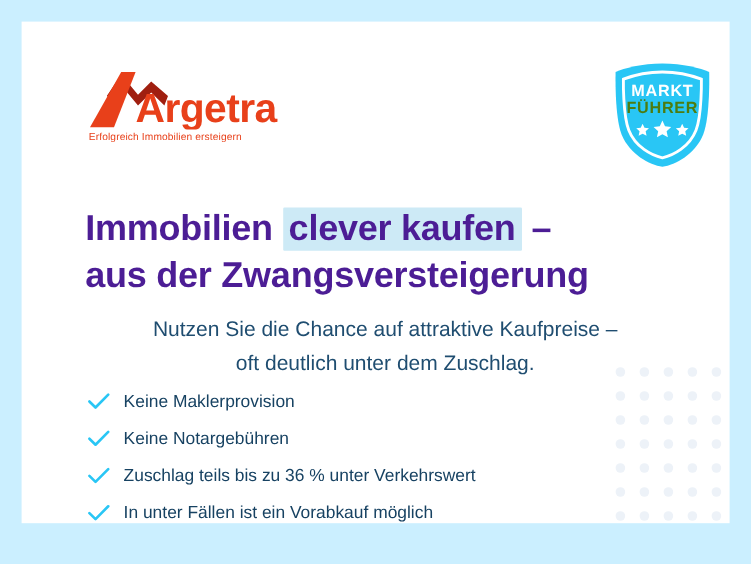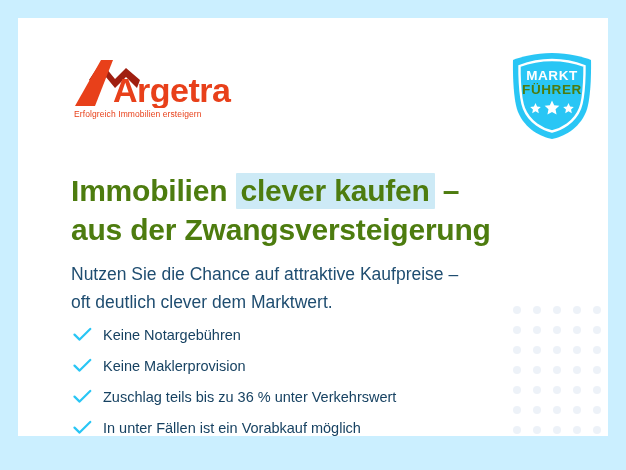--- a/index.html
+++ b/index.html
@@ -120,21 +120,21 @@
   }
 
   
   #headline {
     position: absolute;
     left: 53px;
     top: 134px;
     width: 480px;
     font-size: 30px;
     font-weight: bold;
-    color: #4d7c0f;
+    color: #4c1d95;
     line-height: 1.29;
     letter-spacing: -0.2px;
   }
   #headline .hl-line {
     display: block;
     white-space: nowrap;
   }
   .hl-mark {
     background: #CDEAF6;
     padding: 1px 5px 2px 5px;
@@ -147,20 +147,21 @@
     left: 53px;
     top: 224px;
     width: 500px;
     font-size: 17.5px;
     color: #1F4D70;
     line-height: 1.62;
   }
   #subheadline .sub-line {
     display: block;
     white-space: nowrap;
+    text-align: center;
   }
 
   
   #bullets {
     position: absolute;
     left: 55px;
     top: 301px;
     width: 450px;
   }
   .bullet-row {
@@ -288,46 +289,46 @@
       </div>
     </div>
 
     <h1 id="headline">
       <span class="hl-line"><span>Immobilien </span><span class="hl-mark">clever kaufen</span><span> –</span></span>
       <span class="hl-line">aus der Zwangsversteigerung</span>
     </h1>
 
     <p id="subheadline">
       <span class="sub-line">Nutzen Sie die Chance auf attraktive Kaufpreise –</span>
-      <span class="sub-line">oft deutlich clever dem Marktwert.</span>
+      <span class="sub-line">oft deutlich unter dem Zuschlag.</span>
     </p>
 
     <ul id="bullets" style="list-style:none;margin:0;padding:0;">
+        <li class="bullet-row">
+          <span class="bullet-check">
+            <svg width="19" height="15" viewBox="0 0 19 15" xmlns="http://www.w3.org/2000/svg">
+              <path d="M1.5 7.6 L6.6 12.6 L17.2 1.9" fill="none" stroke="#29C6F5" stroke-width="2.2" stroke-linecap="round" stroke-linejoin="round"></path>
+            </svg>
+          </span>
+          <span class="bullet-label">Keine Maklerprovision</span>
+        </li>
         <li class="bullet-row">
           <span class="bullet-check">
             <svg width="19" height="15" viewBox="0 0 19 15" xmlns="http://www.w3.org/2000/svg">
               <path d="M1.5 7.6 L6.6 12.6 L17.2 1.9" fill="none" stroke="#29C6F5" stroke-width="2.2" stroke-linecap="round" stroke-linejoin="round"></path>
             </svg>
           </span>
           <span class="bullet-label">Keine Notargebühren</span>
         </li>
         <li class="bullet-row">
           <span class="bullet-check">
             <svg width="19" height="15" viewBox="0 0 19 15" xmlns="http://www.w3.org/2000/svg">
               <path d="M1.5 7.6 L6.6 12.6 L17.2 1.9" fill="none" stroke="#29C6F5" stroke-width="2.2" stroke-linecap="round" stroke-linejoin="round"></path>
             </svg>
           </span>
-          <span class="bullet-label">Keine Maklerprovision</span>
-        </li>
-        <li class="bullet-row">
-          <span class="bullet-check">
-            <svg width="19" height="15" viewBox="0 0 19 15" xmlns="http://www.w3.org/2000/svg">
-              <path d="M1.5 7.6 L6.6 12.6 L17.2 1.9" fill="none" stroke="#29C6F5" stroke-width="2.2" stroke-linecap="round" stroke-linejoin="round"></path>
-            </svg>
-          </span>
           <span class="bullet-label">Zuschlag teils bis zu 36 % unter Verkehrswert</span>
         </li>
         <li class="bullet-row">
           <span class="bullet-check">
             <svg width="19" height="15" viewBox="0 0 19 15" xmlns="http://www.w3.org/2000/svg">
               <path d="M1.5 7.6 L6.6 12.6 L17.2 1.9" fill="none" stroke="#29C6F5" stroke-width="2.2" stroke-linecap="round" stroke-linejoin="round"></path>
             </svg>
           </span>
           <span class="bullet-label">In unter Fällen ist ein Vorabkauf möglich</span>
         </li>

